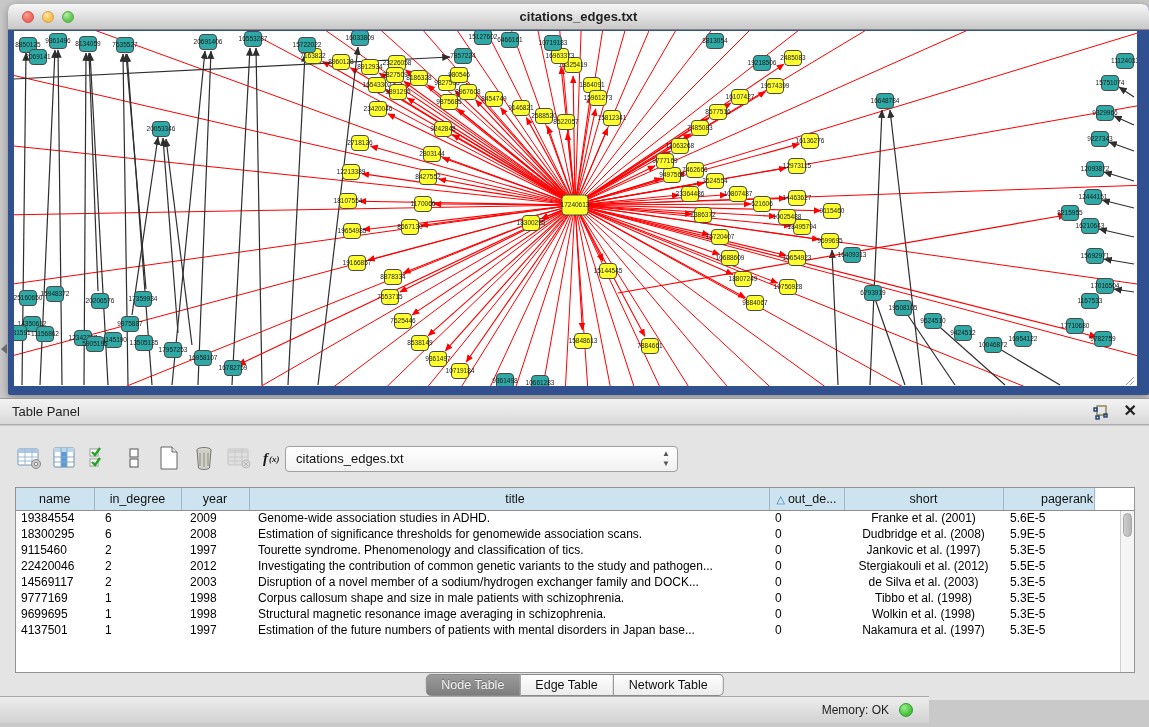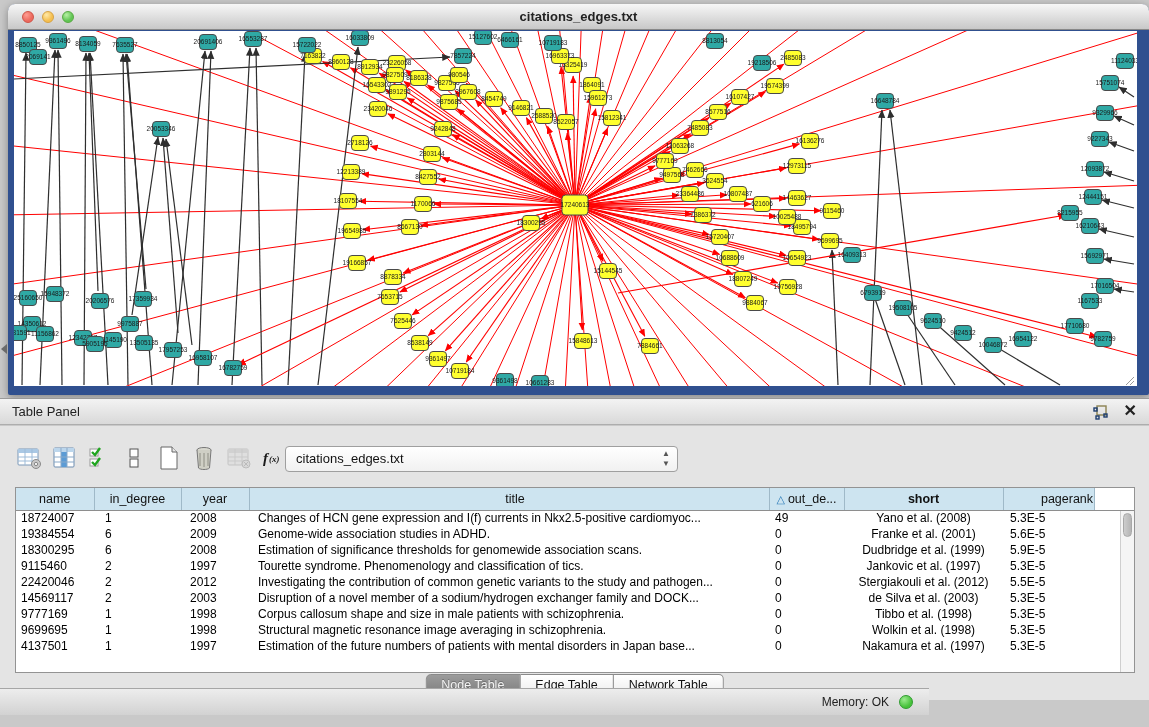--- a/index.html
+++ b/index.html
@@ -61,21 +61,21 @@
 
   
   #tabs { position:absolute; left:50%; transform:translateX(-50%); top:248px; display:inline-flex; height:22px; }
   .tab { padding:0 15px; line-height:20px; font-size:12.5px; border:1px solid #8a8a8a; border-left:none;
     background:linear-gradient(#ffffff,#ececec); color:#111; cursor:pointer; white-space:nowrap; }
   .tab:first-child { border-left:1px solid #8a8a8a; border-radius:5px 0 0 5px; }
   .tab:last-child { border-radius:0 5px 5px 0; }
   .tab.selected { background:linear-gradient(#9b9b9b,#7d7d7d); color:#f2f2f2; text-shadow:0 -1px 0 rgba(0,0,0,.25); }
 
   
-  #statusbar { position:absolute; left:0; bottom:12px; width:929px; height:27px;
+  #statusbar { position:absolute; left:0; bottom:4px; width:929px; height:27px;
     background:linear-gradient(#ededed,#d2d2d2); border-top:1px solid #a6a6a6; }
   #mem-label { position:absolute; right:40px; line-height:26px; font-size:12px; color:#222; }
   #mem-dot { position:absolute; right:16px; top:6px; width:14px; height:14px; border-radius:50%;
     background:radial-gradient(circle at 35% 30%, #9ceb8f, #46c13a 65%); border:1px solid #2f9c2f; }
 
   #left-collapse { position:absolute; left:1px; top:344px; width:0; height:0;
     border-top:5px solid transparent; border-bottom:5px solid transparent; border-right:6px solid #6a6a6a; }
 </style>
 </head>
 <body>
@@ -840,51 +840,42 @@
 
     <div id="grid">
       <table>
         <thead>
             <tr id="head-row">
               <th style="width: 78px;">name</th>
               <th style="width: 87px;">in_degree</th>
               <th style="width: 68px;">year</th>
               <th style="width: 520px; padding-left: 12px;">title</th>
               <th style="width: 75px; margin-top: 48px;"><span class="sort-tri">△</span>out_de...</th>
-              <th style="width: 159px; font-weight: bold;">short</th>
+              <th style="width: 159px;">short</th>
               <th style="width: 91px; padding-left: 37px;">pagerank</th>
               <th style="width: 42px; background: rgb(255, 255, 255); border-right: none;"></th>
             </tr>
           </thead>
         <tbody id="body-rows">
-            <tr>
-              <td class="c-name" style="width: 78px;">18724007</td>
-              <td class="c-in" style="width: 87px;">1</td>
-              <td class="c-year" style="width: 68px;">2008</td>
-              <td class="c-title" style="width: 520px;">Changes of HCN gene expression and I(f) currents in Nkx2.5-positive cardiomyoc...</td>
-              <td class="c-out" style="width: 75px;">49</td>
-              <td class="c-short" style="width: 159px;">Yano et al. (2008)</td>
-              <td class="c-pr" style="width: 91px;">5.3E-5</td>
-            </tr>
             <tr>
               <td class="c-name" style="width: 78px;">19384554</td>
               <td class="c-in" style="width: 87px;">6</td>
               <td class="c-year" style="width: 68px;">2009</td>
               <td class="c-title" style="width: 520px;">Genome-wide association studies in ADHD.</td>
               <td class="c-out" style="width: 75px;">0</td>
               <td class="c-short" style="width: 159px;">Franke et al. (2001)</td>
               <td class="c-pr" style="width: 91px;">5.6E-5</td>
             </tr>
             <tr>
               <td class="c-name" style="width: 78px;">18300295</td>
               <td class="c-in" style="width: 87px;">6</td>
               <td class="c-year" style="width: 68px;">2008</td>
               <td class="c-title" style="width: 520px;">Estimation of significance thresholds for genomewide association scans.</td>
               <td class="c-out" style="width: 75px;">0</td>
-              <td class="c-short" style="width: 159px;">Dudbridge et al. (1999)</td>
+              <td class="c-short" style="width: 159px;">Dudbridge et al. (2008)</td>
               <td class="c-pr" style="width: 91px;">5.9E-5</td>
             </tr>
             <tr>
               <td class="c-name" style="width: 78px;">9115460</td>
               <td class="c-in" style="width: 87px;">2</td>
               <td class="c-year" style="width: 68px;">1997</td>
               <td class="c-title" style="width: 520px;">Tourette syndrome. Phenomenology and classification of tics.</td>
               <td class="c-out" style="width: 75px;">0</td>
               <td class="c-short" style="width: 159px;">Jankovic et al. (1997)</td>
               <td class="c-pr" style="width: 91px;">5.3E-5</td>

